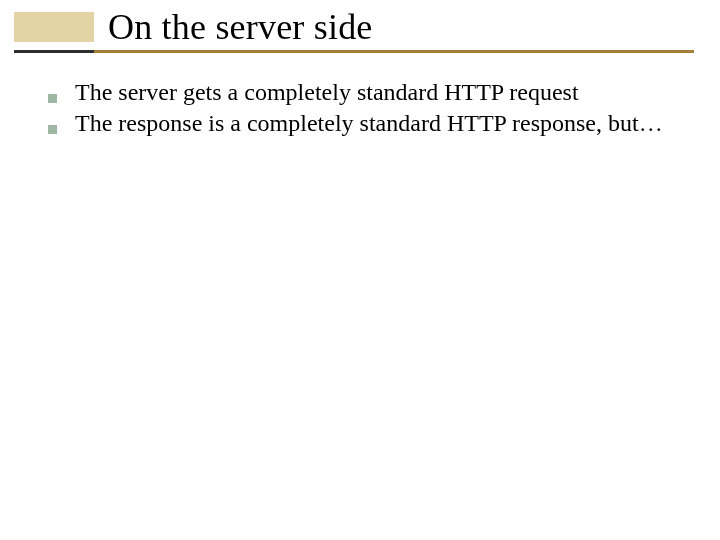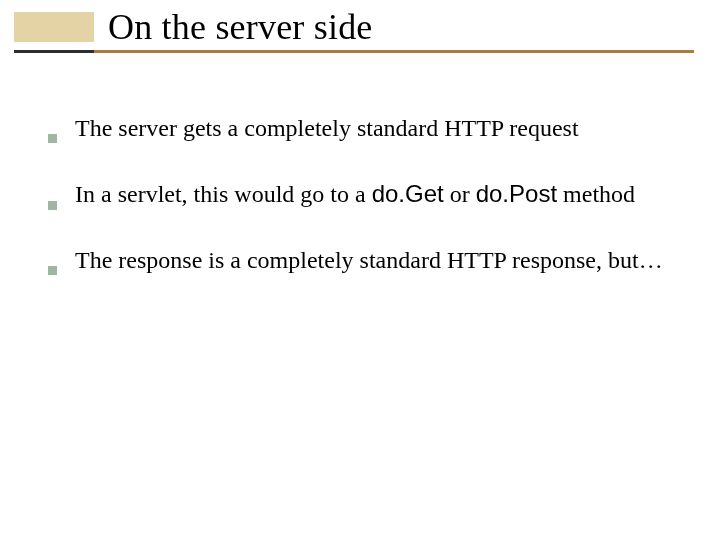--- a/index.html
+++ b/index.html
@@ -58,23 +58,22 @@
   .body {
     position: absolute;
     left: 48px;
     top: 78px;
     width: 640px;
     font-size: 24px;
     line-height: 1.22;
   }
   .bullet-row {
     display: flex;
-    align-items: flex-end;
+    align-items: center;
     margin-bottom: 2px;
-    margin-top: 36px;
   }
   .bullet-marker {
     flex: 0 0 auto;
     width: 9px;
     height: 9px;
     background: #9db7a2;
     margin-top: 11px;
     margin-right: 18px;
   }
   .bullet-text {
@@ -98,26 +97,20 @@
 
   <div class="body">
 
     <div class="bullet-row">
       <div class="bullet-marker"></div>
       <div class="bullet-text">
         <span>The server gets a completely standard HTTP request</span>
       </div>
     </div>
 
-    <div class="bullet-row">
-      <div class="bullet-marker"></div>
-      <div class="bullet-text">
-        <span>In a servlet, this would go to a </span><span class="code">do.Get</span><span> or </span><span class="code">do.Post</span><span> method</span>
-      </div>
-    </div>
 
     <div class="bullet-row">
       <div class="bullet-marker"></div>
       <div class="bullet-text">
         <span>The response is a completely standard HTTP response, but…</span>
       </div>
     </div>
 
 
   </div>

